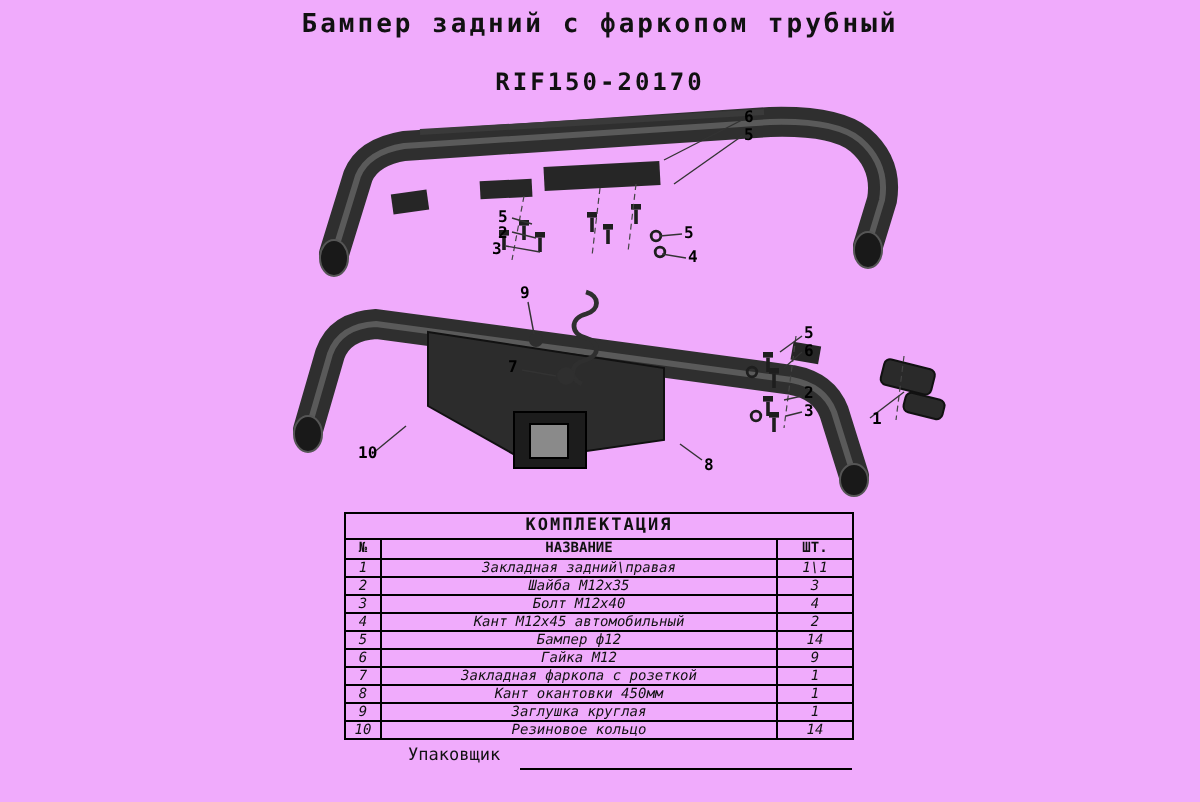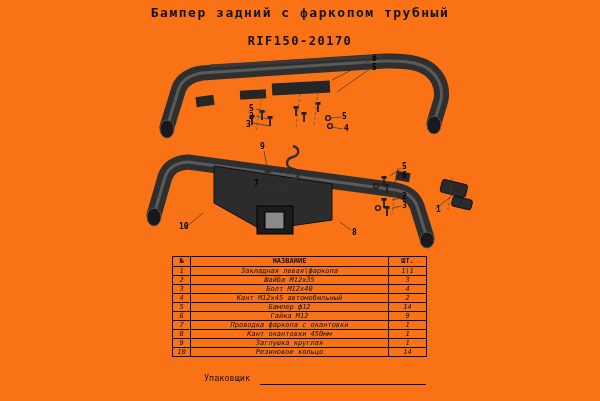--- a/index.html
+++ b/index.html
@@ -1,16 +1,16 @@
 <!DOCTYPE html>
 <html><head>
 <meta charset="utf-8">
 <style>
   html,body{margin:0;padding:0;background:#fff;}
-  .page{position:relative;width:600px;height:401px;background:#f97316;overflow:hidden;
+  .page{position:relative;width:600px;height:401px;background:#f0abfc;overflow:hidden;
         font-family:"DejaVu Sans Mono",monospace;color:#111;}
   .title{position:absolute;left:0;width:600px;text-align:center;white-space:nowrap;}
   .t1{top:5px;font-size:13px;font-weight:bold;letter-spacing:1.5px;}
   .t2{top:20px;font-size:13px;font-weight:bold;letter-spacing:2px;}
   .t3{top:34px;font-size:12px;font-weight:bold;letter-spacing:1.5px;}
   .drawing{position:absolute;left:0;top:0;}
   .co{position:absolute;font-size:8px;line-height:8px;font-weight:bold;color:#000;}
   .parts-table{position:absolute;left:172px;top:256px;width:254px;border-collapse:collapse;
                table-layout:fixed;}
   .parts-table th,.parts-table td{border:1px solid #000;padding:0 2px;overflow:hidden;
@@ -130,30 +130,33 @@
   <span class="co" style="left:436px;top:206px">1</span>
   <span class="co" style="left:352px;top:229px">8</span>
 
   <table class="parts-table">
     <colgroup>
       <col style="width:18px">
         <col style="width:198px">
         <col style="width:38px">
     </colgroup>
     <thead>
+      <tr>
+        <th colspan="3" class="tbl-title">КОМПЛЕКТАЦИЯ</th>
+      </tr>
       <tr class="hdr">
         <th>№</th>
         <th>НАЗВАНИЕ</th>
         <th>ШТ.</th>
       </tr>
     </thead>
     <tbody>
         <tr>
           <td>1</td>
-          <td>Закладная левая\фаркопа</td>
+          <td>Закладная задний\правая</td>
           <td>1\1</td>
         </tr>
         <tr>
           <td>2</td>
           <td>Шайба М12х35</td>
           <td>3</td>
         </tr>
         <tr>
           <td>3</td>
           <td>Болт М12х40</td>
@@ -169,21 +172,21 @@
           <td>Бампер ф12</td>
           <td>14</td>
         </tr>
         <tr>
           <td>6</td>
           <td>Гайка М12</td>
           <td>9</td>
         </tr>
         <tr>
           <td>7</td>
-          <td>Проводка фаркопа с окантовки</td>
+          <td>Закладная фаркопа с розеткой</td>
           <td>1</td>
         </tr>
         <tr>
           <td>8</td>
           <td>Кант окантовки 450мм</td>
           <td>1</td>
         </tr>
         <tr>
           <td>9</td>
           <td>Заглушка круглая</td>

